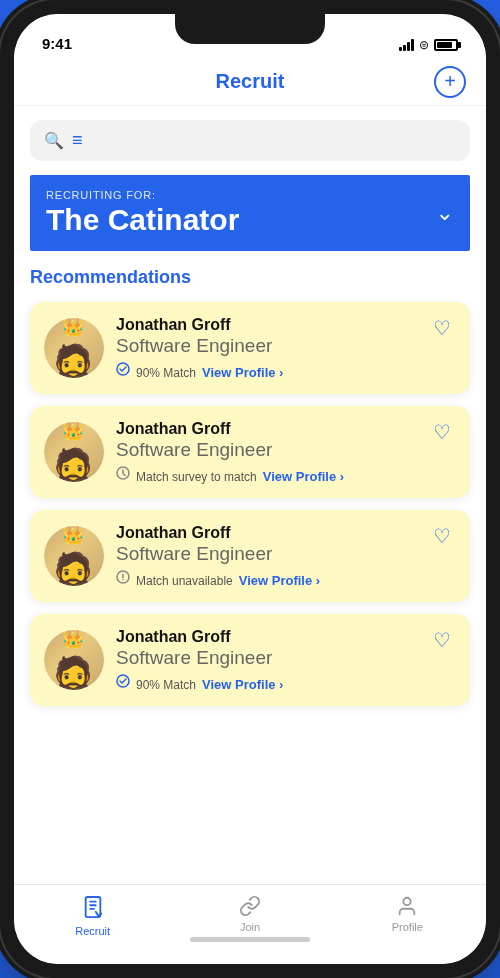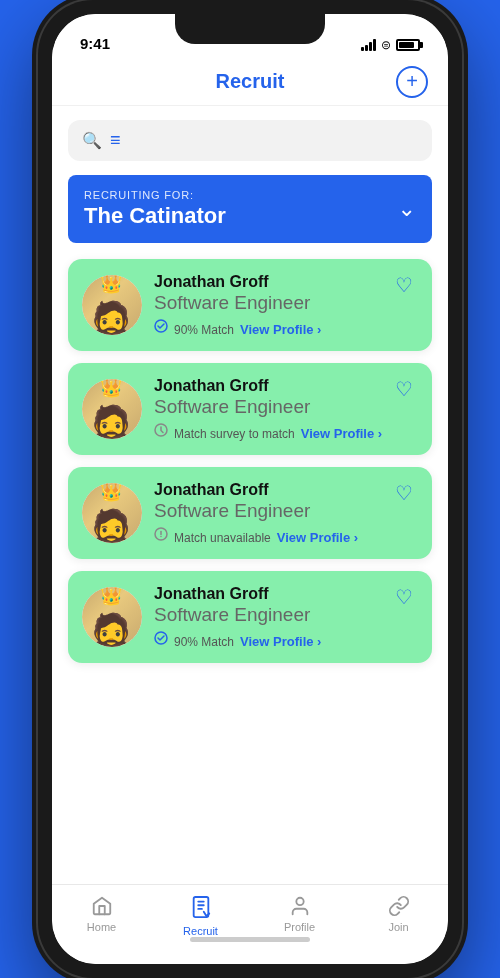--- a/index.html
+++ b/index.html
@@ -7,21 +7,21 @@
     body {
       background: #2563eb;
       display: flex;
       justify-content: center;
       align-items: center;
       min-height: 100vh;
       font-family: -apple-system, BlinkMacSystemFont, 'Segoe UI', sans-serif;
     }
 
     .phone-shell {
-      width: 424px;
+      width: 500px;
       height: 978px;
       background: #1a1a1a;
       border-radius: 55px;
       position: relative;
       box-shadow: 0 0 0 2px #3a3a3a, 0 0 0 6px #1a1a1a, 0 30px 80px rgba(0,0,0,0.5);
       overflow: hidden;
     }
 
     .phone-screen {
       position: absolute;
@@ -194,42 +194,42 @@
 
     .filter-icon {
       color: #2563eb;
       font-size: 18px;
     }
 
     
     .recruiting-banner {
       margin: 0 16px 16px;
       background: #2563eb;
-      border-radius: 8px;
+      border-radius: 2px;
       padding: 14px 16px;
       display: flex;
       justify-content: space-between;
       align-items: center;
       cursor: pointer;
     }
 
     .recruiting-text {
       color: #ffffff;
     }
 
     .recruiting-label {
       font-size: 11px;
       font-weight: 500;
       letter-spacing: 0.8px;
       opacity: 0.85;
       text-transform: uppercase;
     }
 
     .recruiting-name {
-      font-size: 22px;
+      font-size: 30px;
       font-weight: 700;
       color: #ffffff;
       margin-top: 2px;
     }
 
     .chevron-down {
       color: #ffffff;
       font-size: 22px;
     }
 
@@ -241,21 +241,21 @@
 
     .section-title {
       font-size: 18px;
       font-weight: 700;
       color: #2563eb;
       margin-bottom: 14px;
     }
 
     
     .candidate-card {
-      background: #86efac;
+      background: #fef9c3;
       border-radius: 14px;
       padding: 14px 14px;
       margin-bottom: 12px;
       display: flex;
       align-items: center;
       gap: 12px;
       box-shadow: 0 2px 10px rgba(0,0,0,0.08);
       position: relative;
     }
 
@@ -434,20 +434,21 @@
 
       <div class="recruiting-banner">
         <div class="recruiting-text">
           <div class="recruiting-label">RECRUITING FOR:</div>
           <div class="recruiting-name">The Catinator</div>
         </div>
         <span class="chevron-down">⌄</span>
       </div>
 
       <div class="recommendations-section">
+        <div class="section-title">Recommendations</div>
 
         <div id="cards-container">
             <div class="candidate-card">
     <div class="avatar">
       <div class="avatar-face"></div>
     </div>
     <div class="candidate-info">
       <div class="candidate-name">Jonathan Groff</div>
       <div class="candidate-role">Software Engineer</div>
       <div class="candidate-meta">
@@ -524,52 +525,45 @@
       <span class="heart-icon">♡</span>
     </div>
   </div>
           </div>
       </div>
 
     </div>
 
     <div class="bottom-nav">
 
-      <div class="nav-item">
-        <svg width="22" height="22" viewBox="0 0 24 24" fill="none" stroke="#999" stroke-width="2" stroke-linecap="round" stroke-linejoin="round">
-          <path d="M3 9.5L12 3l9 6.5V20a1 1 0 01-1 1H4a1 1 0 01-1-1V9.5z"></path>
-          <polyline points="9,21 9,12 15,12 15,21"></polyline>
-        </svg>
-        <span class="nav-label">Home</span>
-      </div>
 
       <div class="nav-item">
         <svg width="22" height="26" viewBox="0 0 24 28" fill="none" stroke="#2563eb" stroke-width="2" stroke-linecap="round" stroke-linejoin="round">
           <rect x="4" y="2" width="16" height="22" rx="2" ry="2"></rect>
           <line x1="9" y1="7" x2="15" y2="7"></line>
           <line x1="9" y1="11" x2="15" y2="11"></line>
           <line x1="9" y1="15" x2="13" y2="15"></line>
           <path d="M15 18 L18 23 L21 20" stroke="#2563eb" stroke-width="2"></path>
         </svg>
         <span class="nav-label active">Recruit</span>
       </div>
 
       <div class="nav-item">
+        <svg width="24" height="22" viewBox="0 0 24 24" fill="none" stroke="#999" stroke-width="2" stroke-linecap="round" stroke-linejoin="round">
+          <path d="M10 13a5 5 0 007.54.54l3-3a5 5 0 00-7.07-7.07l-1.72 1.71"></path>
+          <path d="M14 11a5 5 0 00-7.54-.54l-3 3a5 5 0 007.07 7.07l1.71-1.71"></path>
+        </svg>
+        <span class="nav-label">Join</span>
+      </div>
+
+      <div class="nav-item">
         <svg width="22" height="22" viewBox="0 0 24 24" fill="none" stroke="#999" stroke-width="2" stroke-linecap="round" stroke-linejoin="round">
           <path d="M20 21v-2a4 4 0 00-4-4H8a4 4 0 00-4 4v2"></path>
           <circle cx="12" cy="7" r="4"></circle>
         </svg>
         <span class="nav-label">Profile</span>
       </div>
 
-      <div class="nav-item">
-        <svg width="24" height="22" viewBox="0 0 24 24" fill="none" stroke="#999" stroke-width="2" stroke-linecap="round" stroke-linejoin="round">
-          <path d="M10 13a5 5 0 007.54.54l3-3a5 5 0 00-7.07-7.07l-1.72 1.71"></path>
-          <path d="M14 11a5 5 0 00-7.54-.54l-3 3a5 5 0 007.07 7.07l1.71-1.71"></path>
-        </svg>
-        <span class="nav-label">Join</span>
-      </div>
-
     </div>
 
     <div class="home-indicator"></div>
   </div>
 </div>
 
 </body></html>

